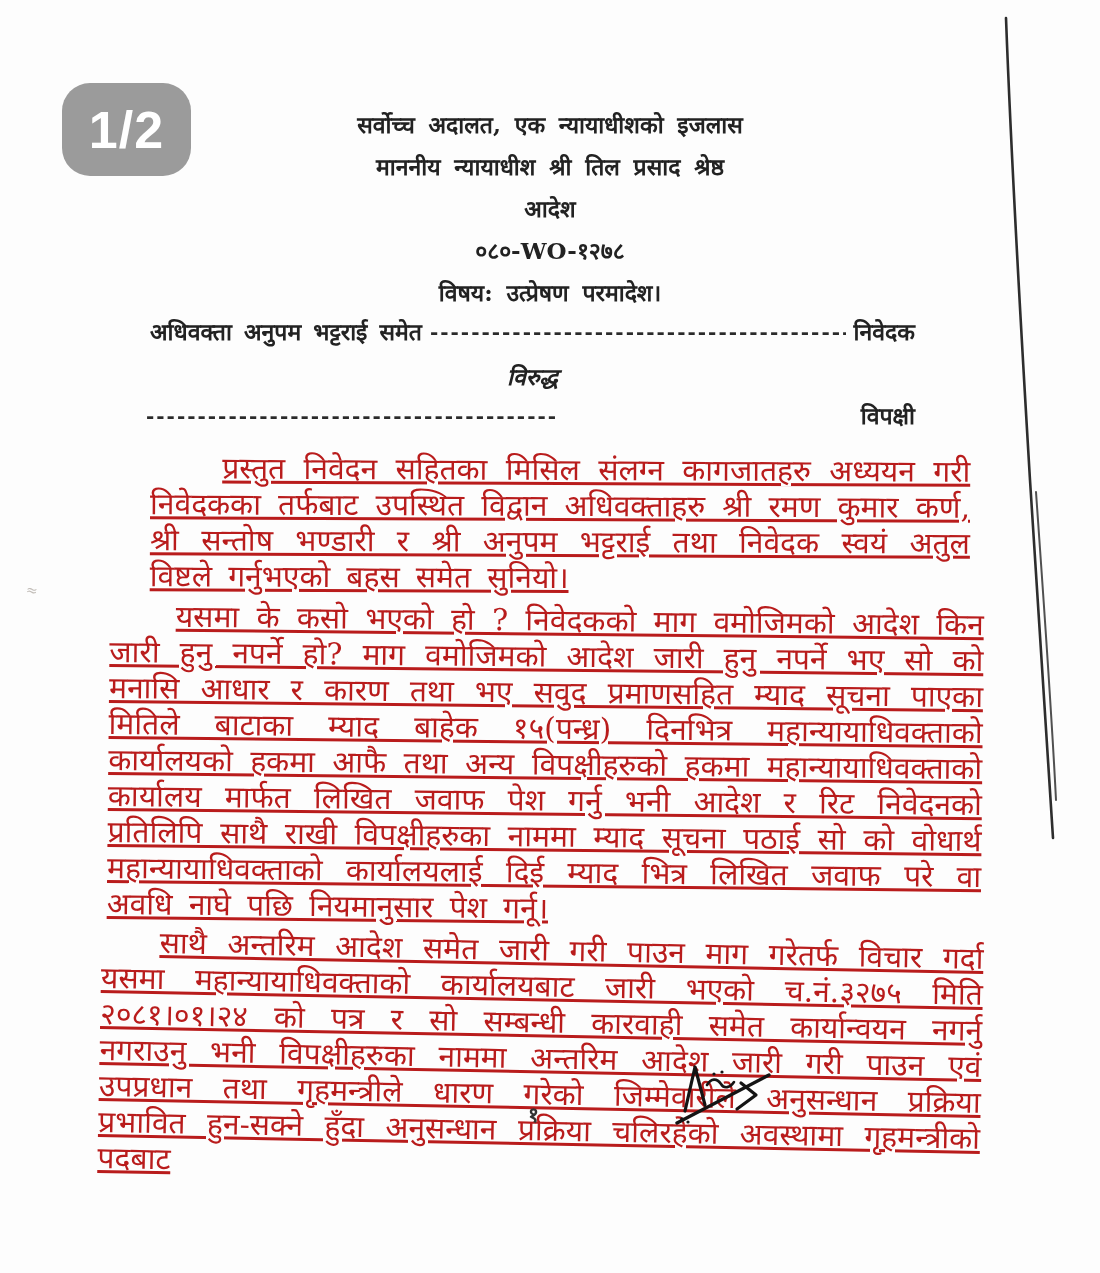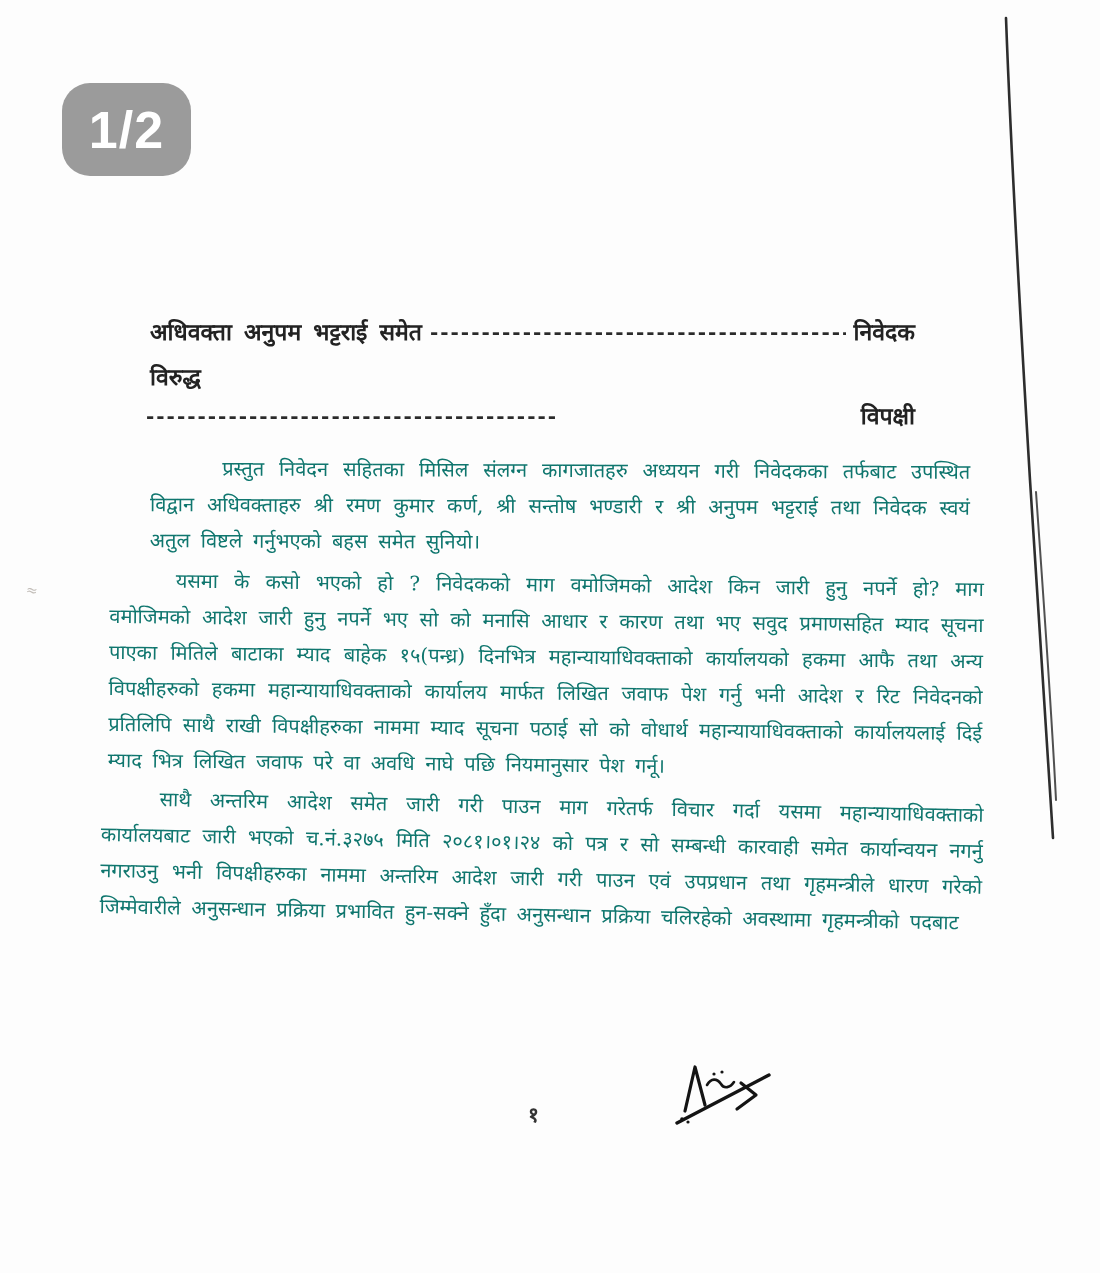--- a/index.html
+++ b/index.html
@@ -40,29 +40,30 @@
   }
   .party-row{display:flex;align-items:flex-start;line-height:34px;}
   .party-name{white-space:nowrap;}
   .party-label{white-space:nowrap;}
   .dotted-leader{
     flex:1;overflow:hidden;white-space:nowrap;
     letter-spacing:2px;margin:0 8px;color:#2a2a2a;
     font-size:20px;
   }
   .versus{
-    text-align:left;line-height:40px;margin:8px 0 2px 0;
+    text-align:center;line-height:40px;margin:8px 0 2px 0;font-style:italic;
   }
 
   
   .doc-body{
     position:absolute;left:102px;top:452px;width:882px;
-    font-size:20px;color:#0f766e;
+    font-size:30px;color:#b91c1c;
     text-align:justify;word-spacing:0.22em;line-height:36px;
     font-weight:500;
+    text-decoration:underline;
   }
   .doc-body p{margin:0 0 2px 0;}
   .para-1{margin-left:48px !important;width:820px;text-indent:72px;transform:rotate(0.25deg);}
   .para-2{margin-left:8px !important;text-indent:66px;transform:rotate(0.6deg);transform-origin:left top;}
   .para-3{margin-left:0 !important;text-indent:58px;transform:rotate(1.1deg);transform-origin:left top;}
 
   .page-number{
     position:absolute;left:528px;top:1100px;
     font-size:21px;color:#333;font-weight:bold;
   }
@@ -76,20 +77,27 @@
 </style>
 </head>
 <body>
 
 <div class="page">
 
   <div class="page-badge">
     <span>1/2</span>
   </div>
 
+  <div class="doc-header">
+    <div class="h-line">सर्वोच्च अदालत, एक न्यायाधीशको इजलास</div>
+    <div class="h-line">माननीय न्यायाधीश श्री तिल प्रसाद श्रेष्ठ</div>
+    <div class="h-line">आदेश</div>
+    <div class="h-line">०८०-WO-१२७८</div>
+    <div class="h-line">विषय: उत्प्रेषण परमादेश।</div>
+  </div>
 
   <div class="parties">
     <div class="party-row">
       <span class="party-name">अधिवक्ता अनुपम भट्टराई समेत</span>
       <span class="dotted-leader">------------------------------------------------------</span>
       <span class="party-label">निवेदक</span>
     </div>
     <div class="versus">विरुद्ध</div>
     <div class="party-row" style="margin-left:-12px;">
       <span class="dotted-leader" style="margin-right:0;">----------------------------------------</span>

